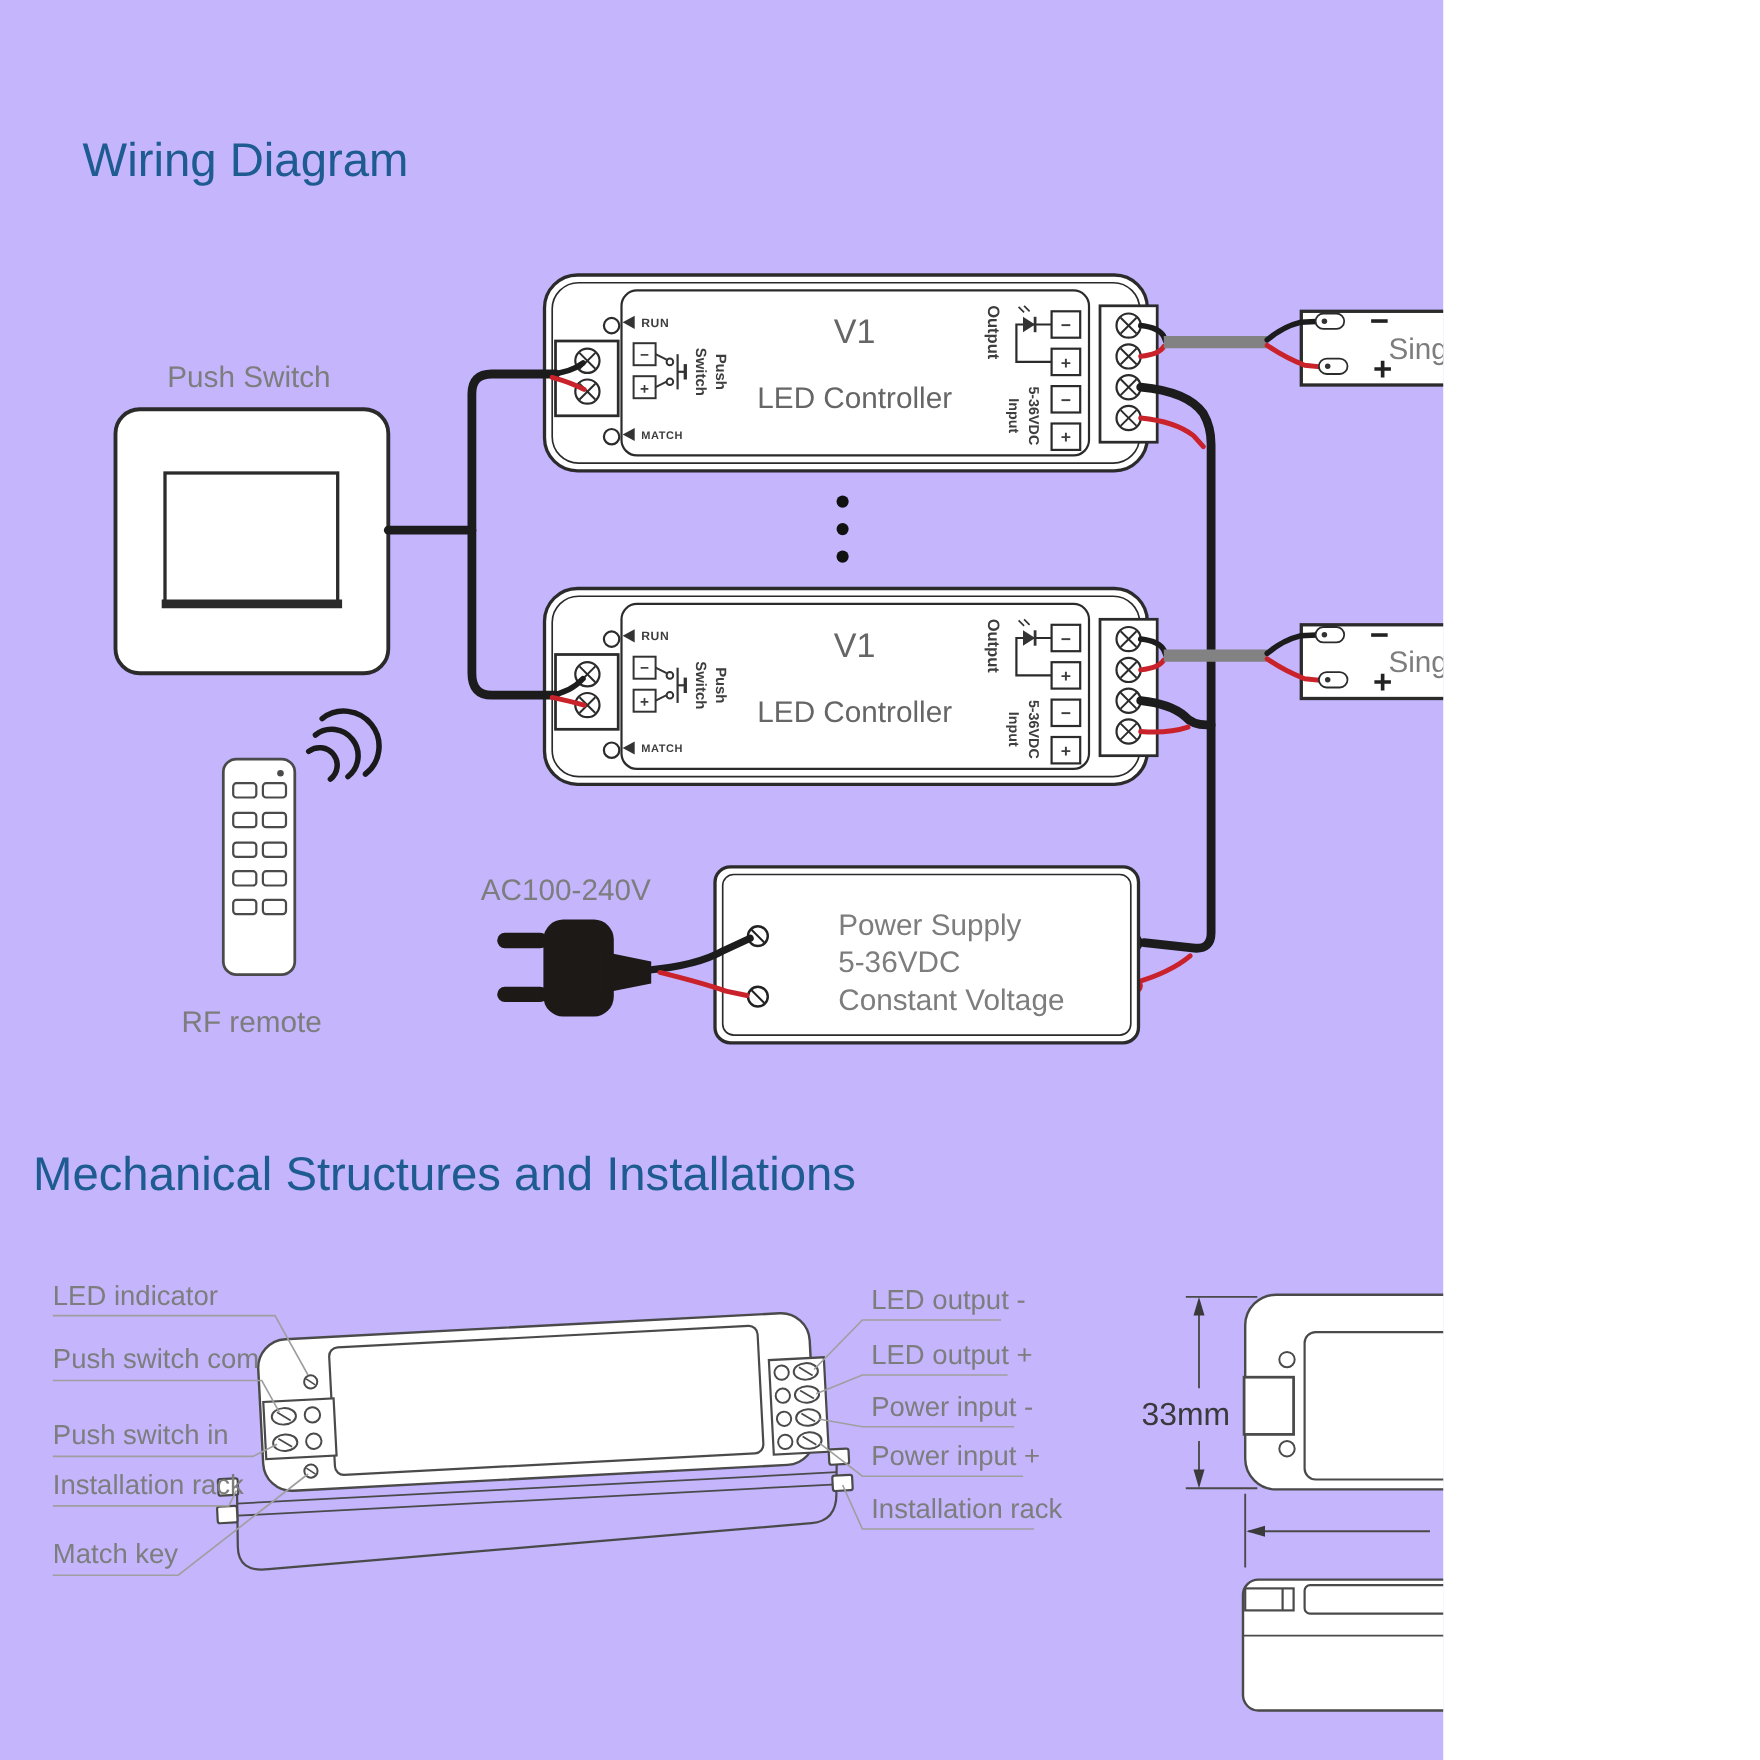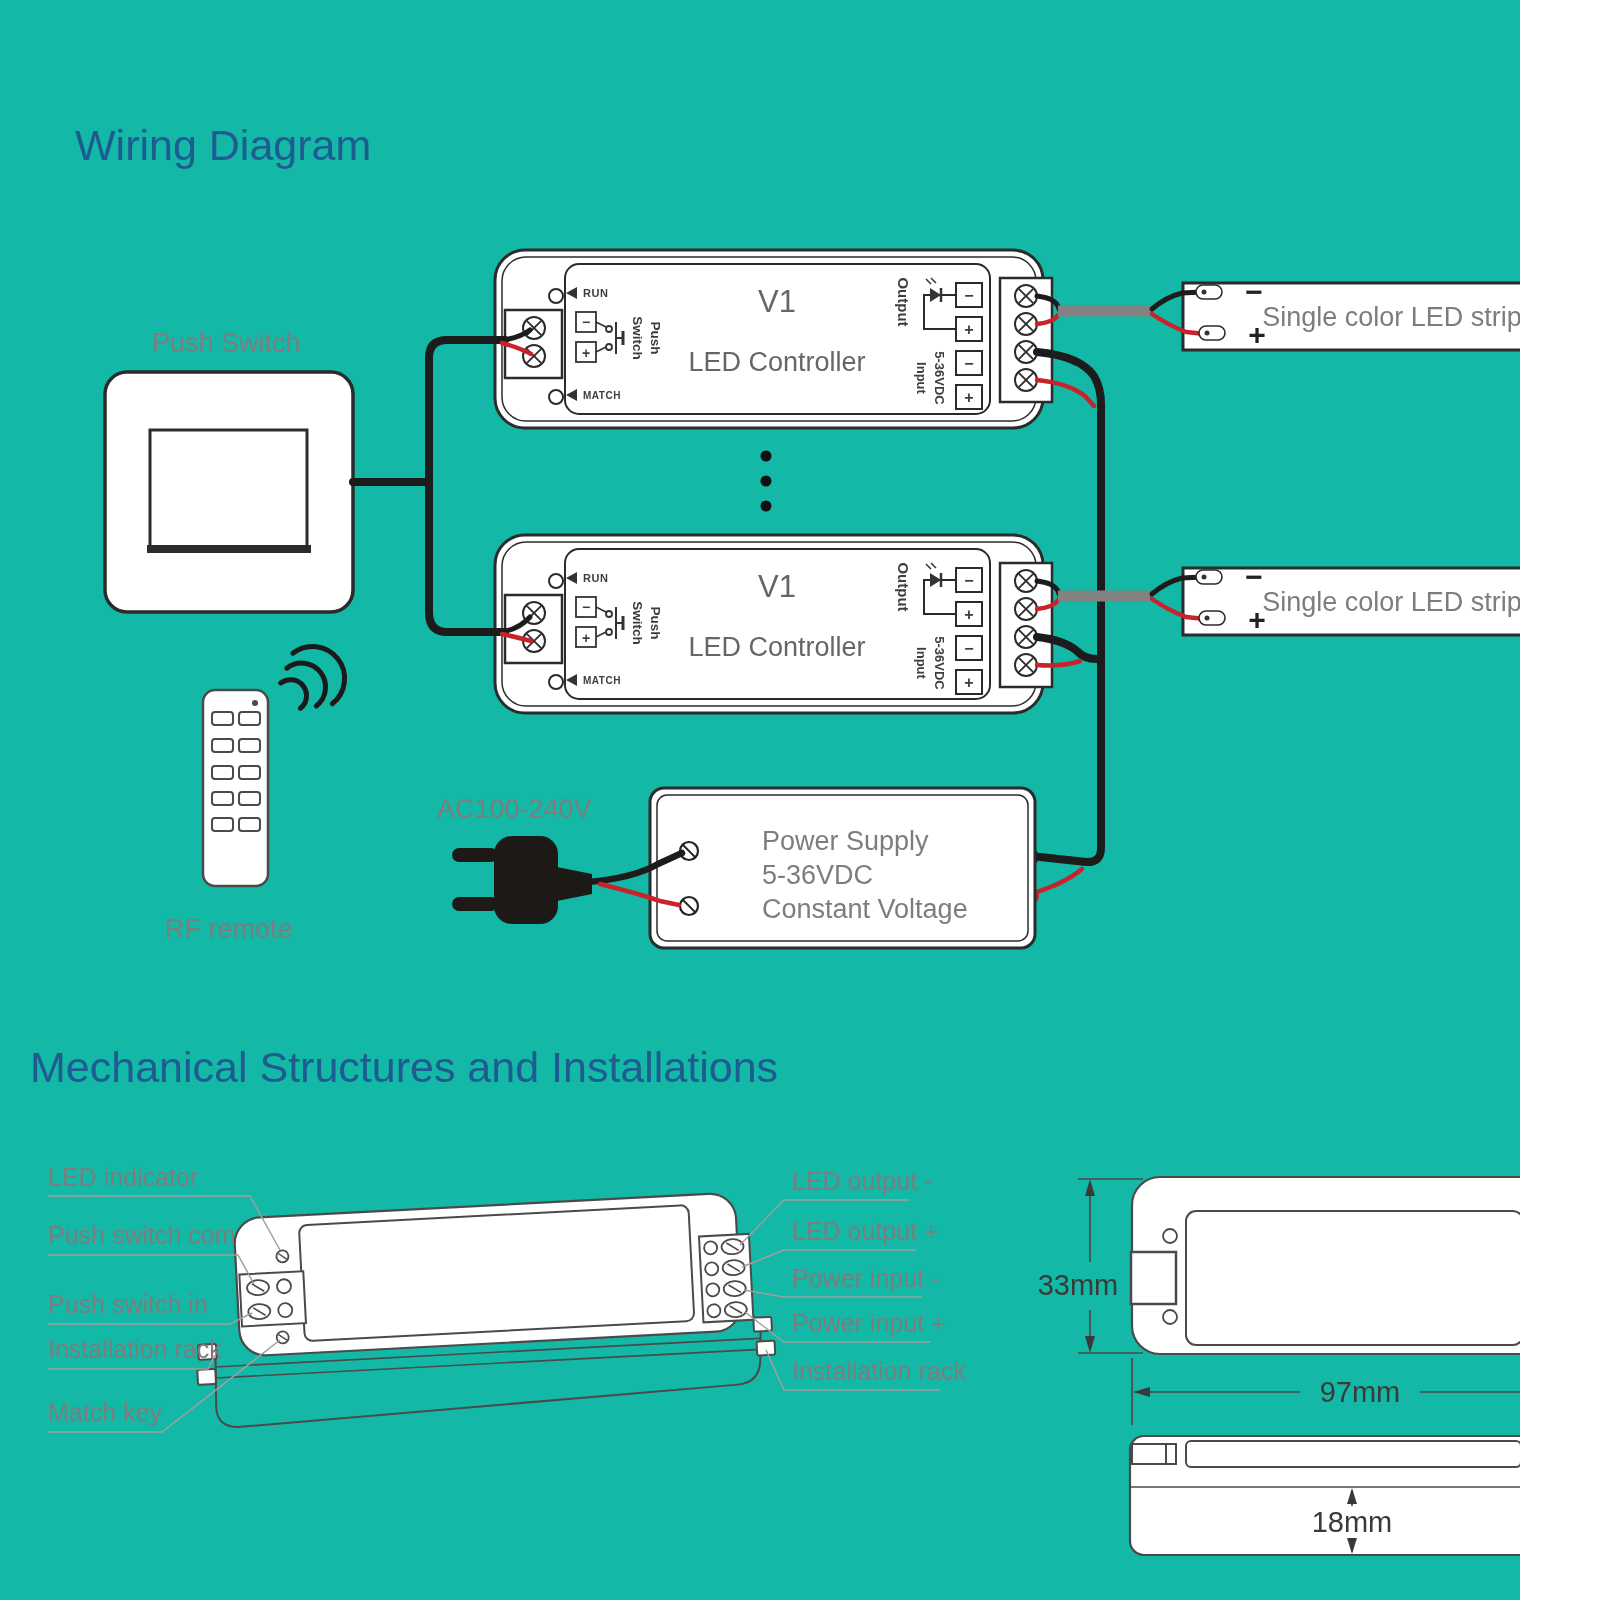--- a/index.html
+++ b/index.html
@@ -1,16 +1,16 @@
 <!DOCTYPE html>
 <html style="--heading: #1e5b90; --label: #7d7d7d; --line: #2b2b2b; --mech: #4a4a4a; --wire_black: #1c1c1c; --wire_red: #c9222a; --cable_gray: #828282; --panel_text: #666666;"><head>
 <meta charset="utf-8">
 <style>
   html,body{margin:0;padding:0;background:#fff;}
-  #page{position:relative;width:1520px;height:1600px;background:#14b8a6;overflow:hidden;}
+  #page{position:relative;width:1312px;height:1600px;background:#c4b5fd;overflow:hidden;}
   svg{display:block;}
   text{font-family:"Liberation Sans",sans-serif;}
   .h{fill:var(--heading);font-size:43px;}
   .g{fill:var(--label);font-size:27px;}
   .m{fill:var(--label);font-size:25px;}
   .c{fill:var(--panel_text);}
   .p{fill:#3d3d3d;font-weight:bold;}
   .d{fill:#3a3a3a;font-size:29px;}
   .bx{fill:#fff;stroke:var(--line);}
   .nf{fill:none;stroke:var(--line);}

